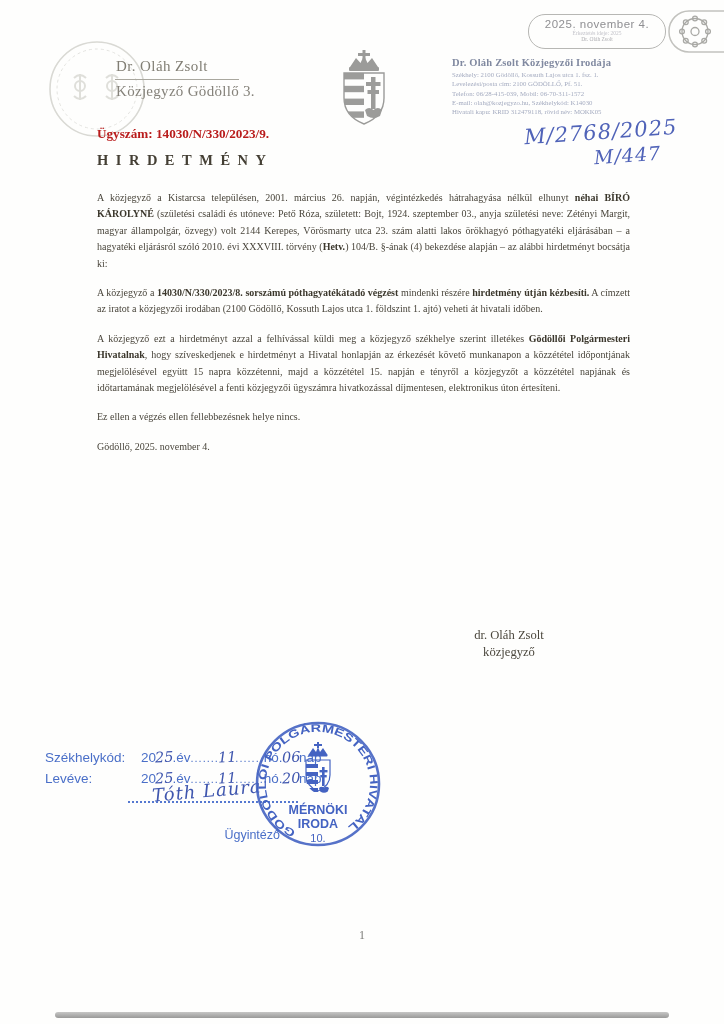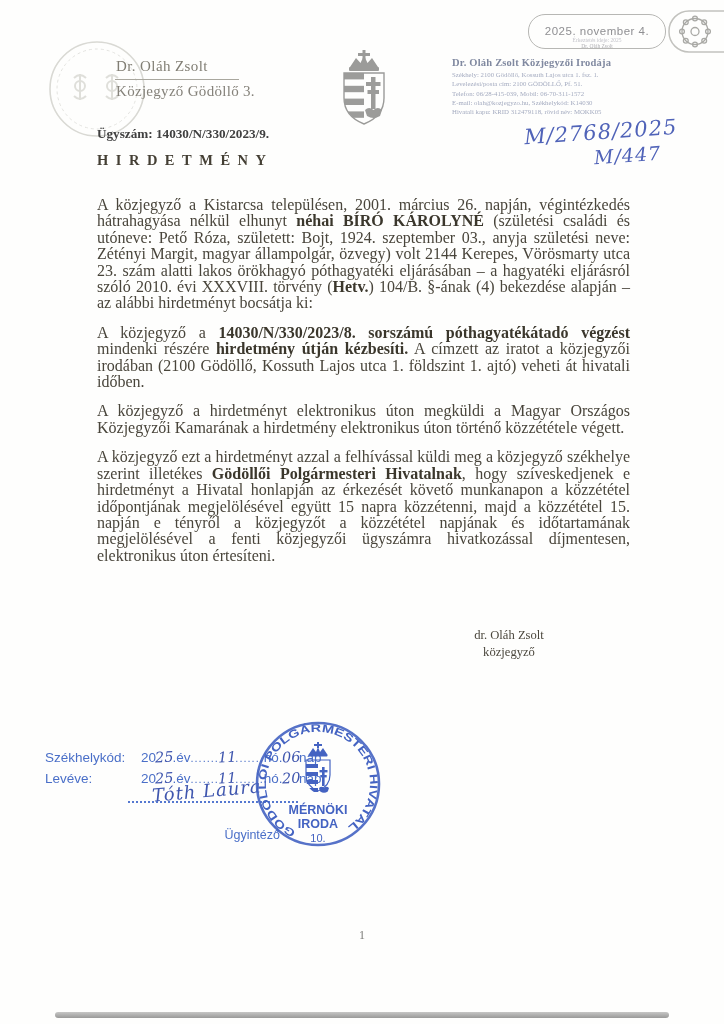--- a/index.html
+++ b/index.html
@@ -11,38 +11,38 @@
   }
   .abs{position:absolute;}
   
   .seal-faint{left:46px;top:38px;opacity:.85;}
   .notary-name{left:116px;top:58px;font-size:15px;color:#817e74;letter-spacing:.4px;}
   .notary-underline{left:115px;top:79px;width:124px;height:1px;background:#a9a79e;}
   .notary-title{left:116px;top:83px;font-size:15px;color:#85827a;letter-spacing:.3px;}
   .arms-gray{left:336px;top:50px;}
   .date-stamp{
     left:528px;top:14px;width:138px;height:35px;border:1.5px solid #b7b7b4;
-    border-radius:17px;text-align:center;padding-top:10px;box-sizing:border-box;
+    border-radius:17px;text-align:center;padding-top:3px;box-sizing:border-box;
   }
   .date-stamp .d1{font-family:"Liberation Sans",sans-serif;font-size:11.5px;color:#8f8f92;letter-spacing:.5px;}
   .date-stamp .d2{font-size:5.5px;color:#c3c3ca;line-height:6px;}
   .date-stamp .d3{font-size:5.5px;color:#aeaeb2;line-height:6.5px;}
   .rosette{left:666px;top:9px;}
   .office-block{right:12px;top:57px;width:260px;text-align:left;}
   .office-title{font-size:10.5px;font-weight:bold;color:#8089a0;letter-spacing:.2px;margin-bottom:2px;}
   .office-line{font-size:6.8px;color:#a4abc0;line-height:9.3px;}
   .hw{font-family:"DejaVu Serif",serif;font-style:italic;color:#5063b8;}
   .hw-ref1{left:524px;top:120px;font-size:21px;transform:rotate(-4deg);letter-spacing:1px;}
   .hw-ref2{left:594px;top:144px;font-size:19px;transform:rotate(-4deg);letter-spacing:1px;}
-  .case-number{left:97px;top:126px;font-size:13.2px;font-weight:bold;color:#404040;}
+  .case-number{left:97px;top:126px;font-size:13.2px;font-weight:bold;color:#b91c1c;}
   
   .doc-title{left:97px;top:152px;width:533px;text-align:left;font-size:14.5px;font-weight:bold;
     letter-spacing:7.5px;color:#443f34;}
   .document-body{left:97px;top:186px;width:533px;}
-  .para{font-size:16px;line-height:16.4px;text-align:justify;margin:11px 0 13px 0;}
+  .para{font-size:10px;line-height:16.4px;text-align:justify;margin:4px 0 13px 0;}
   .para b{color:#3b372c;}
   .signature-block{left:424px;top:627px;width:170px;text-align:center;font-size:12.6px;line-height:16.5px;color:#4b473d;}
   
   .posting-stamp{left:45px;top:747px;font-family:"Liberation Sans",sans-serif;font-size:13.5px;color:#4a6fc8;}
   .posting-row{line-height:20px;white-space:nowrap;}
   .posting-row .lbl{display:inline-block;width:96px;}
   .dots{letter-spacing:1px;font-size:11px;}
   .hw-num{font-family:"DejaVu Serif",serif;font-style:italic;color:#3f56ae;font-size:14.5px;display:inline-block;transform:rotate(-3deg);margin:0 -1px;}
   .sig-line{left:128px;top:800px;width:170px;border-bottom:2px dotted #5578d0;height:1px;}
   .hw-signature{left:152px;top:780px;font-size:18px;transform:rotate(-5deg);letter-spacing:1px;color:#3f56ae;}
@@ -132,22 +132,23 @@
 <div class="abs hw hw-ref1">M/2768/2025</div>
 <div class="abs hw hw-ref2">M/447</div>
 
 <div class="abs case-number">Ügyszám: 14030/N/330/2023/9.</div>
 
 <div class="abs doc-title">HIRDETMÉNY</div>
 
 <div class="abs document-body">
     <div class="para"><span>A közjegyző a Kistarcsa településen, 2001. március 26. napján, végintézkedés hátrahagyása nélkül elhunyt </span><b>néhai BÍRÓ KÁROLYNÉ</b><span> (születési családi és utóneve: Pető Róza, született: Bojt, 1924. szeptember 03., anyja születési neve: Zétényi Margit, magyar állampolgár, özvegy) volt 2144 Kerepes, Vörösmarty utca 23. szám alatti lakos örökhagyó póthagyatéki eljárásában – a hagyatéki eljárásról szóló 2010. évi XXXVIII. törvény (</span><b>Hetv.</b><span>) 104/B. §-ának (4) bekezdése alapján – az alábbi hirdetményt bocsátja ki:</span></div>
     <div class="para"><span>A közjegyző a </span><b>14030/N/330/2023/8. sorszámú póthagyatékátadó végzést</b><span> mindenki részére </span><b>hirdetmény útján kézbesíti.</b><span> A címzett az iratot a közjegyzői irodában (2100 Gödöllő, Kossuth Lajos utca 1. földszint 1. ajtó) veheti át hivatali időben.</span></div>
-    <div class="para"><span>A közjegyző a hirdetményt elektronikus úton megküldi a Magyar Országos Közjegyzői Kamarának a hirdetmény elektronikus úton történő közzététele végett.</span></div>
     <div class="para"><span>A közjegyző ezt a hirdetményt azzal a felhívással küldi meg a közjegyző székhelye szerint illetékes </span><b>Gödöllői Polgármesteri Hivatalnak</b><span>, hogy szíveskedjenek e hirdetményt a Hivatal honlapján az érkezését követő munkanapon a közzététel időpontjának megjelölésével együtt 15 napra közzétenni, majd a közzététel 15. napján e tényről a közjegyzőt a közzététel napjának és időtartamának megjelölésével a fenti közjegyzői ügyszámra hivatkozással díjmentesen, elektronikus úton értesíteni.</span></div>
+    <div class="para"><span>Ez ellen a végzés ellen fellebbezésnek helye nincs.</span></div>
+    <div class="para"><span>Gödöllő, 2025. november 4.</span></div>
   </div>
 
 <div class="abs signature-block">
   <div>dr. Oláh Zsolt</div>
   <div>közjegyző</div>
 </div>
 
 <div class="abs posting-stamp">
   <div class="posting-row">
     <span class="lbl">Székhelykód:</span><span>20</span><span class="hw-num">25</span><span>.év</span><span class="dots">.......</span><span class="hw-num">11</span><span class="dots">.......</span><span>hó.</span><span class="hw-num">06</span><span>nap</span>

